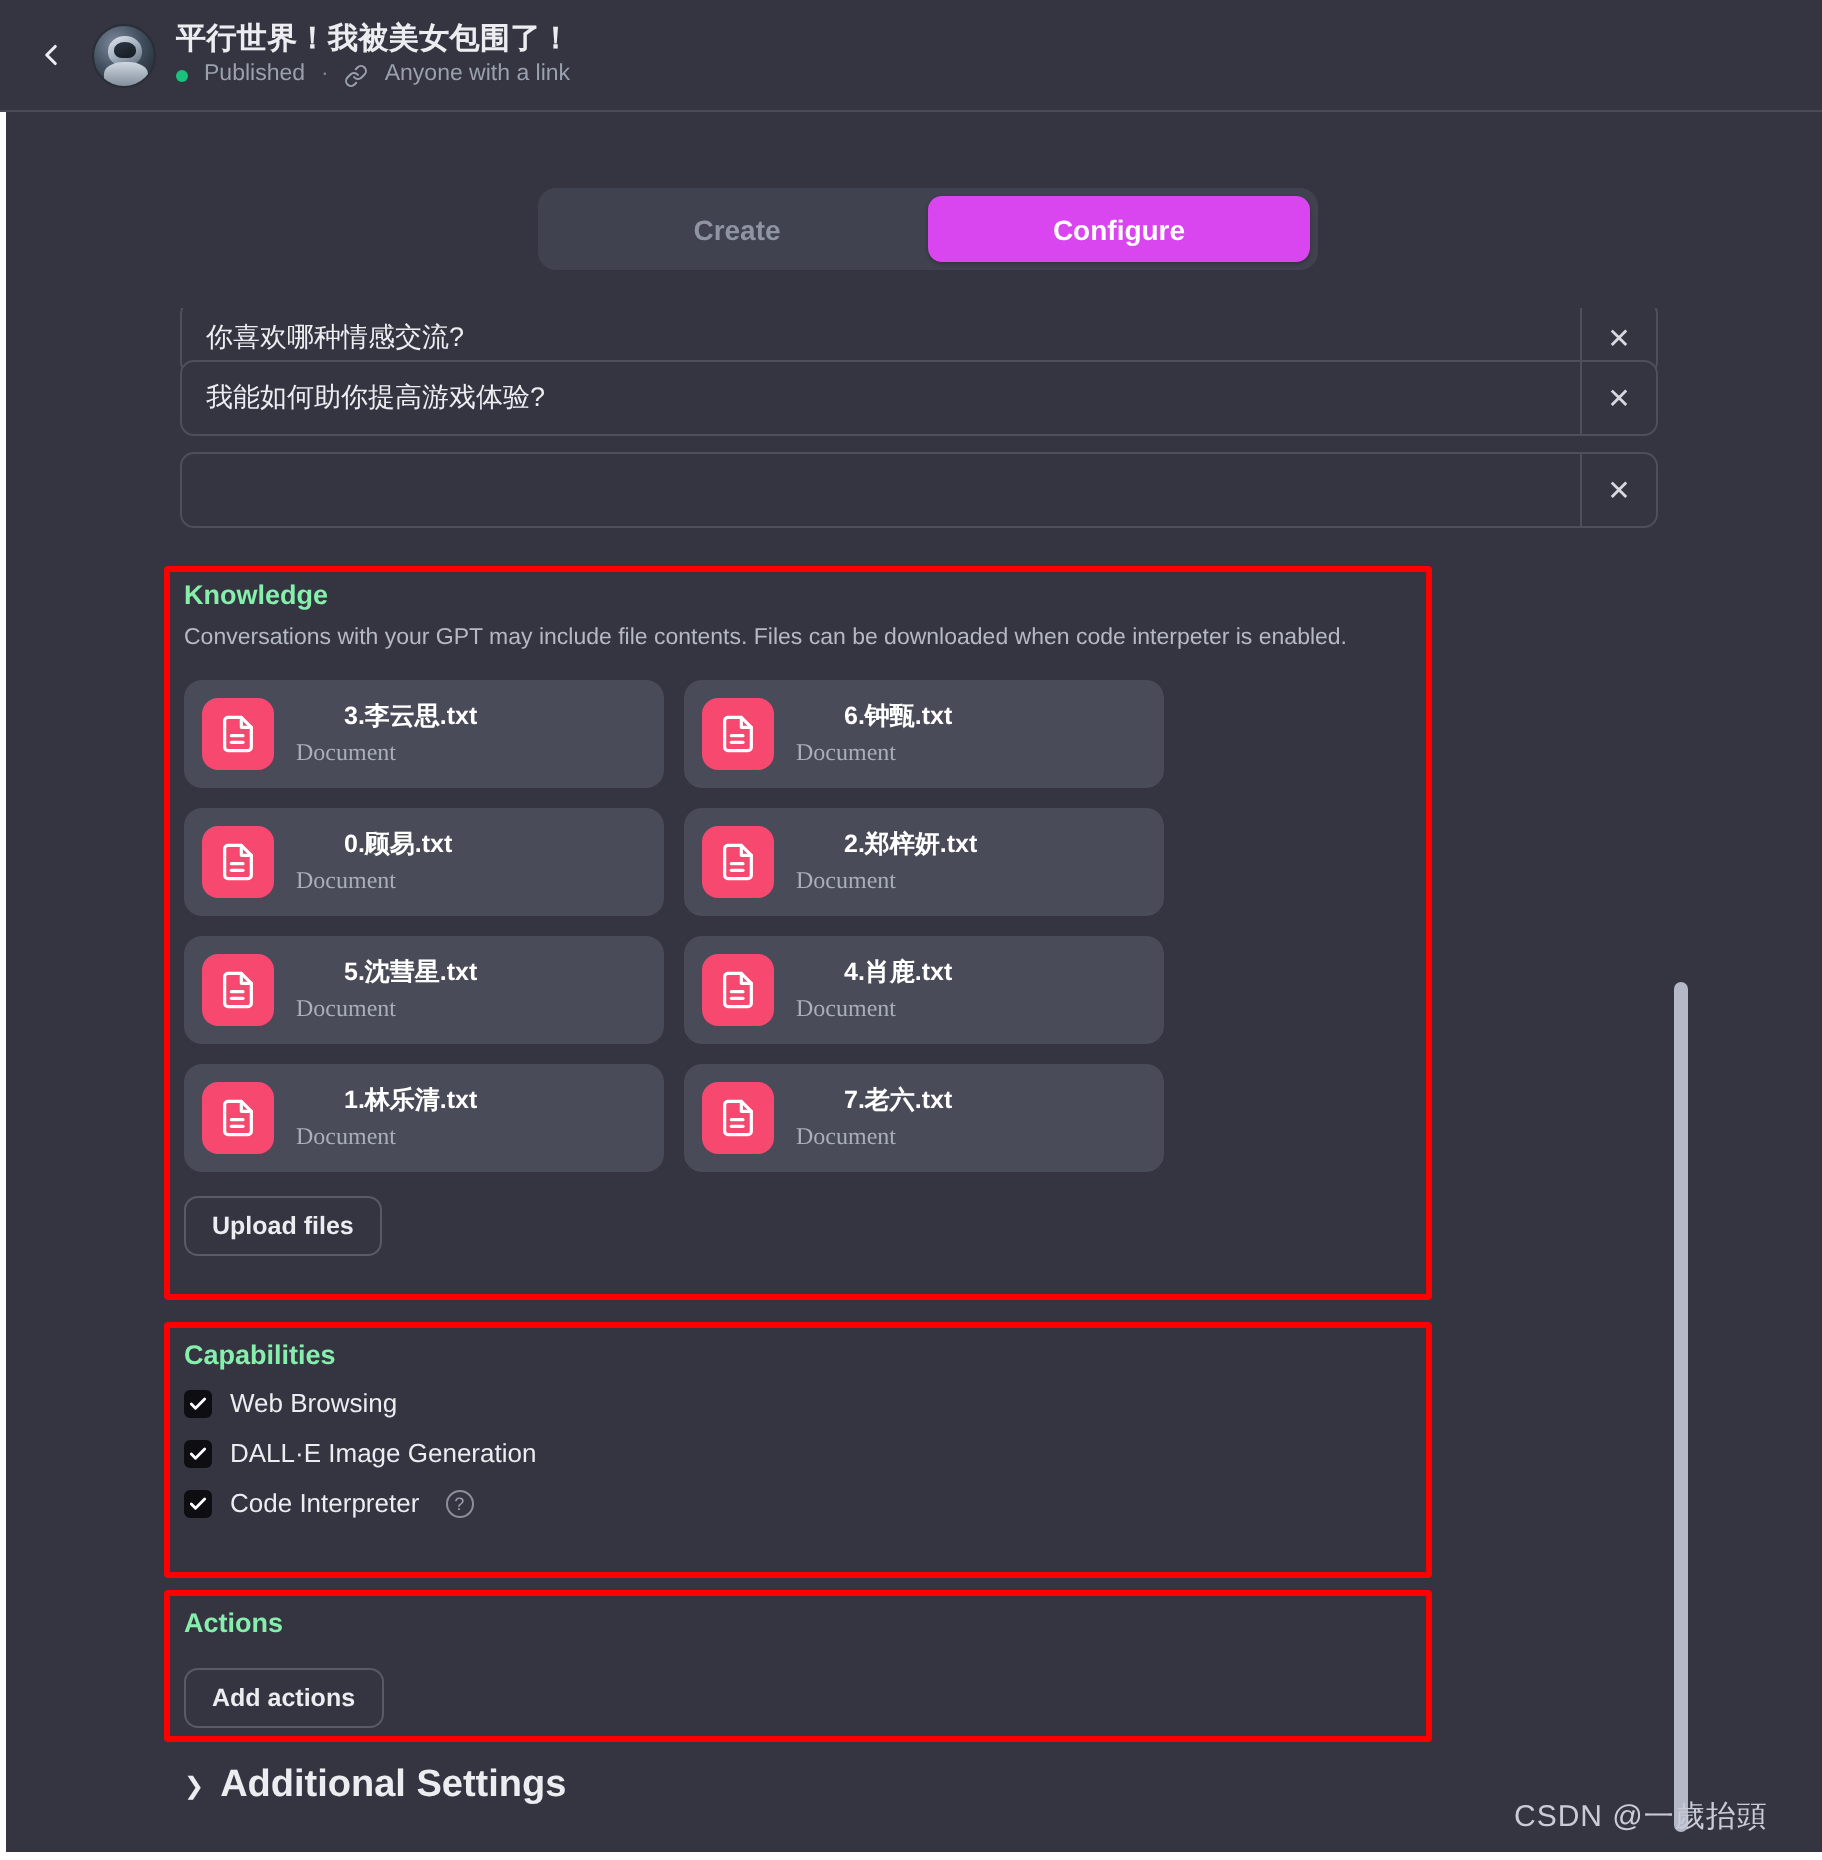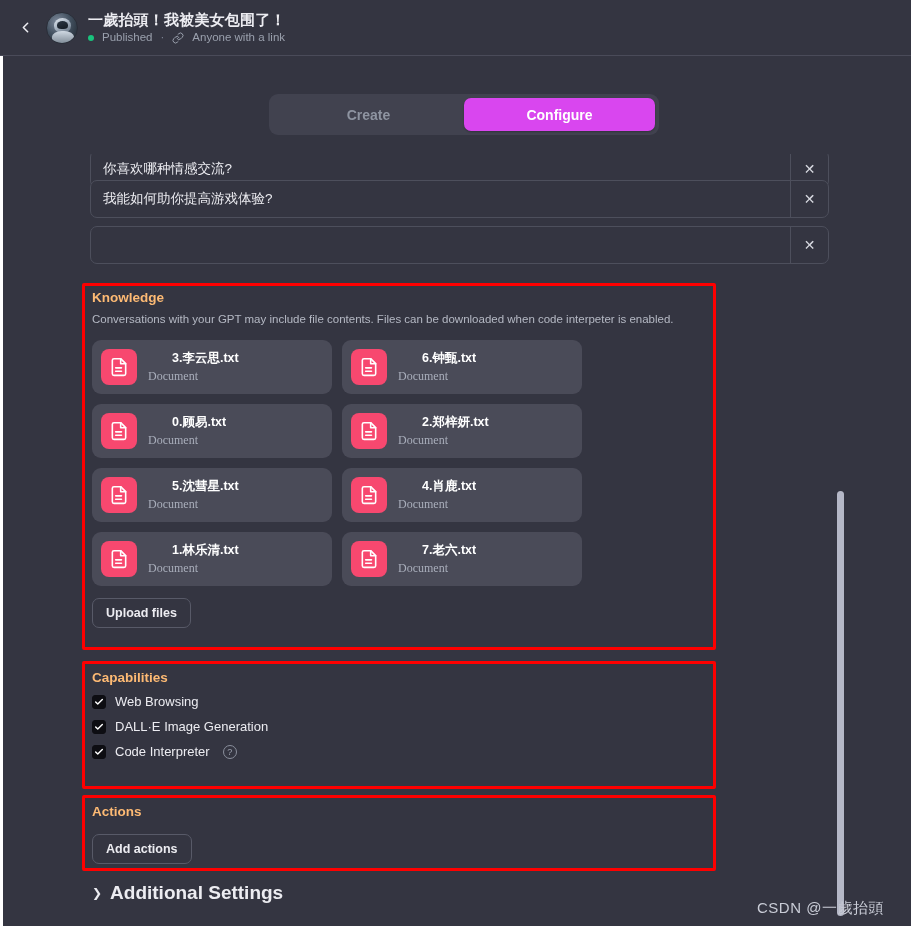--- a/index.html
+++ b/index.html
@@ -152,21 +152,21 @@
     z-index: 4;
   }
   .annot-knowledge { left: 82px; top: 143px; width: 634px; height: 367px; }
   .annot-capabilities { left: 82px; top: 521px; width: 634px; height: 128px; }
   .annot-actions { left: 82px; top: 655px; width: 634px; height: 76px; }
 
   
   .section { position: absolute; left: 92px; width: 614px; }
 
   .sec-title {
-    font-size: 13.5px; font-weight: 700; color: #fdba74;
+    font-size: 13.5px; font-weight: 700; color: #86efac;
     margin-bottom: 6px;
   }
   .sec-desc {
     font-size: 11.5px; color: #b5b9c4; line-height: 1.45;
   }
 
   .knowledge { top: 150px; }
   .file-grid {
     margin-top: 12px;
     display: grid;
@@ -289,21 +289,21 @@
       </span>
     </div>
 
     <div class="avatar">
       <div class="helm"></div>
       <div class="visor"></div>
       <div class="body"></div>
     </div>
 
     <div class="title-block">
-      <div class="gpt-title">一歲抬頭！我被美女包围了！</div>
+      <div class="gpt-title">平行世界！我被美女包围了！</div>
       <div class="meta-row">
         <span class="pub-dot"></span>
         <span>Published</span>
         <span class="meta-sep">·</span>
         <span class="link-icon">
           <svg width="12" height="12" viewBox="0 0 24 24" fill="none" stroke="currentColor" stroke-width="2" stroke-linecap="round" stroke-linejoin="round">
             <path d="M10 13a5 5 0 0 0 7.54.54l3-3a5 5 0 0 0-7.07-7.07l-1.72 1.71"></path>
             <path d="M14 11a5 5 0 0 0-7.54-.54l-3 3a5 5 0 0 0 7.07 7.07l1.71-1.71"></path>
           </svg>
         </span>

